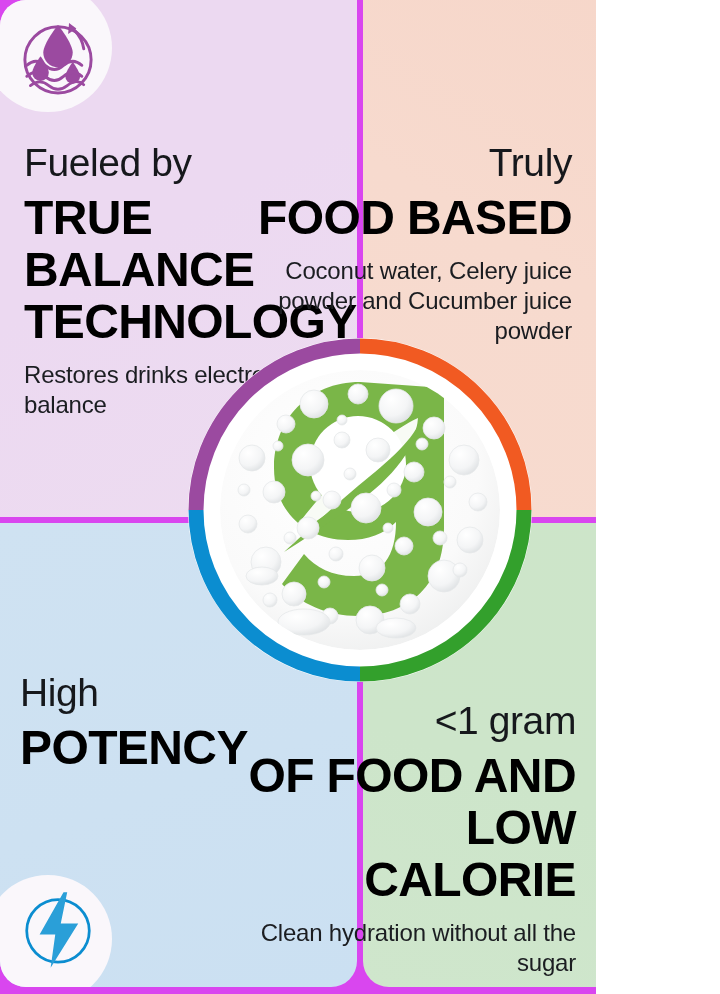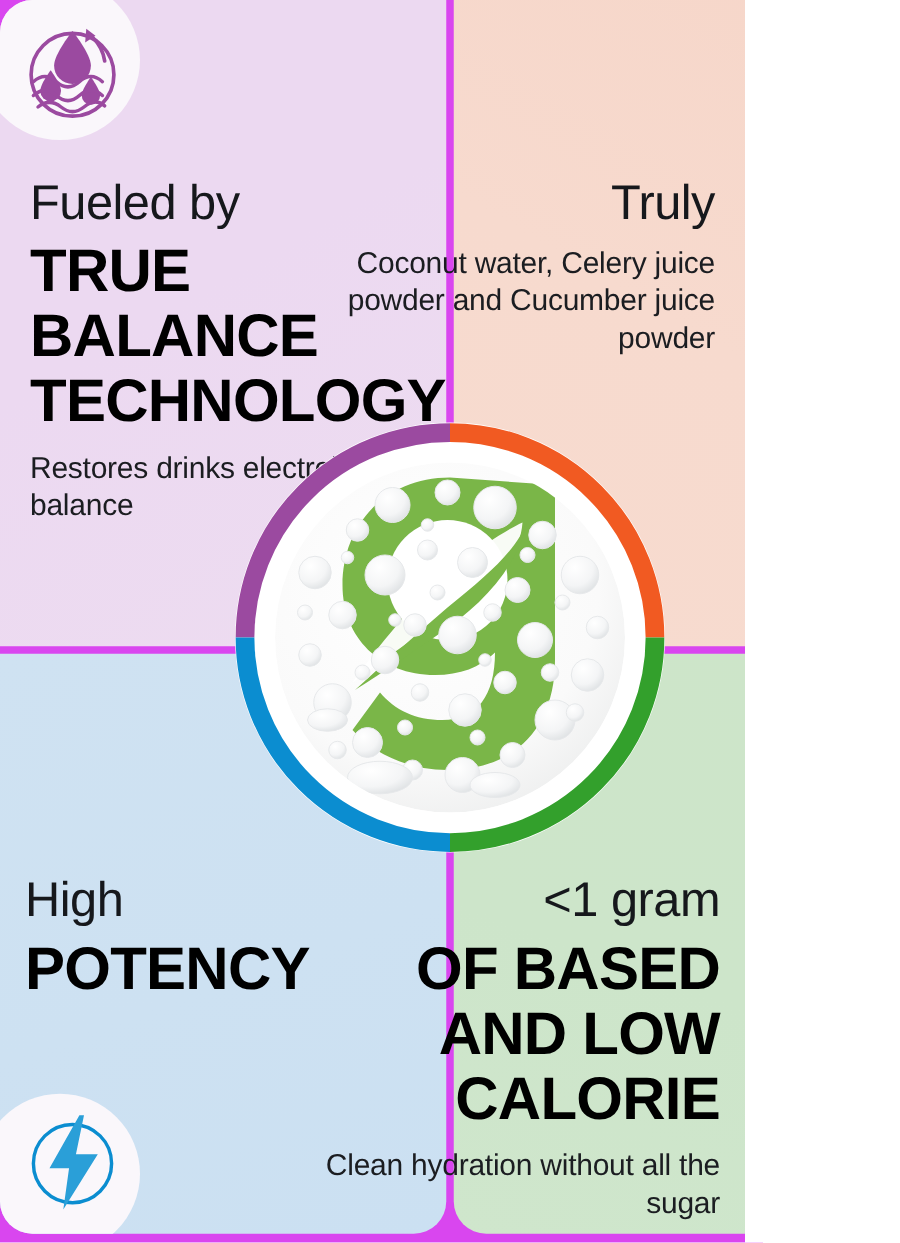--- a/index.html
+++ b/index.html
@@ -105,21 +105,21 @@
     font-size: 24px;
     font-weight: 400;
     line-height: 1.25;
     letter-spacing: -0.2px;
     color: #1b1d21;
     margin-top: 12px;
   }
 
   .txt-tl { left: 24px;  top: 142px;  width: 320px; }
   .txt-tr { right: 24px; top: 142px;  width: 320px; }
-  .txt-bl { left: 20px;  top: 700px;  width: 330px; }
+  .txt-bl { left: 20px;  top: 672px;  width: 330px; }
   .txt-br { right: 20px; top: 700px;  width: 330px; }
 
   
   #emblem {
     position: absolute;
     left: 182px;
     top: 332px;
     width: 356px;
     height: 356px;
     z-index: 8;
@@ -174,20 +174,21 @@
           <ellipse cx="80" cy="70" rx="12" ry="9" fill="#faf7fb"></ellipse>
           <path d="M68 70 q12 -10 24 0"></path>
           <ellipse cx="56" cy="82" rx="13" ry="5" fill="#faf7fb"></ellipse>
           <ellipse cx="74" cy="84" rx="11" ry="4.5" fill="#faf7fb"></ellipse>
         </g>
       </svg>
     </div>
   </div>
   <div class="txt txt-tr txt-right">
     <div class="line-light">Truly</div>
+    <div class="line-bold">FOOD BASED</div>
     <div class="line-sub">Coconut water, Celery juice powder and Cucumber juice powder</div>
   </div>
 
   <div class="quad quad-bl">
     <div class="badge badge-bl">
       <svg width="92" height="92" viewBox="0 0 100 100" aria-hidden="true">
         <circle cx="50" cy="52" r="34" fill="none" stroke="#0b8dd0" stroke-width="3"></circle>
         <path d="M56 10 L30 56 L47 56 L42 92 L72 44 L53 44 L60 10 z" fill="#2a9fd8"></path>
       </svg>
     </div>
@@ -207,21 +208,21 @@
           <path d="M64 30 L64 43 L48 50 L48 37 z"></path>
           <path d="M44 52 L60 46 L72 52 L56 59 z"></path>
           <path d="M44 52 L56 59 L56 74 L44 67 z"></path>
           <path d="M72 52 L72 67 L56 74 L56 59 z"></path>
         </g>
       </svg>
     </div>
   </div>
   <div class="txt txt-br txt-right">
     <div class="line-light">&lt;1 gram</div>
-    <div class="line-bold">OF BASED AND LOW CALORIE</div>
+    <div class="line-bold">OF FOOD AND LOW CALORIE</div>
     <div class="line-sub">Clean hydration without all the sugar</div>
   </div>
 
   <div id="emblem">
     <svg width="356" height="356" viewBox="0 0 356 356" aria-hidden="true">
       <defs>
         <radialGradient id="discGrad" cx="42%" cy="36%" r="72%">
           <stop offset="0%" stop-color="#ffffff"></stop>
           <stop offset="70%" stop-color="#fafafa"></stop>
           <stop offset="100%" stop-color="#eceded"></stop>

